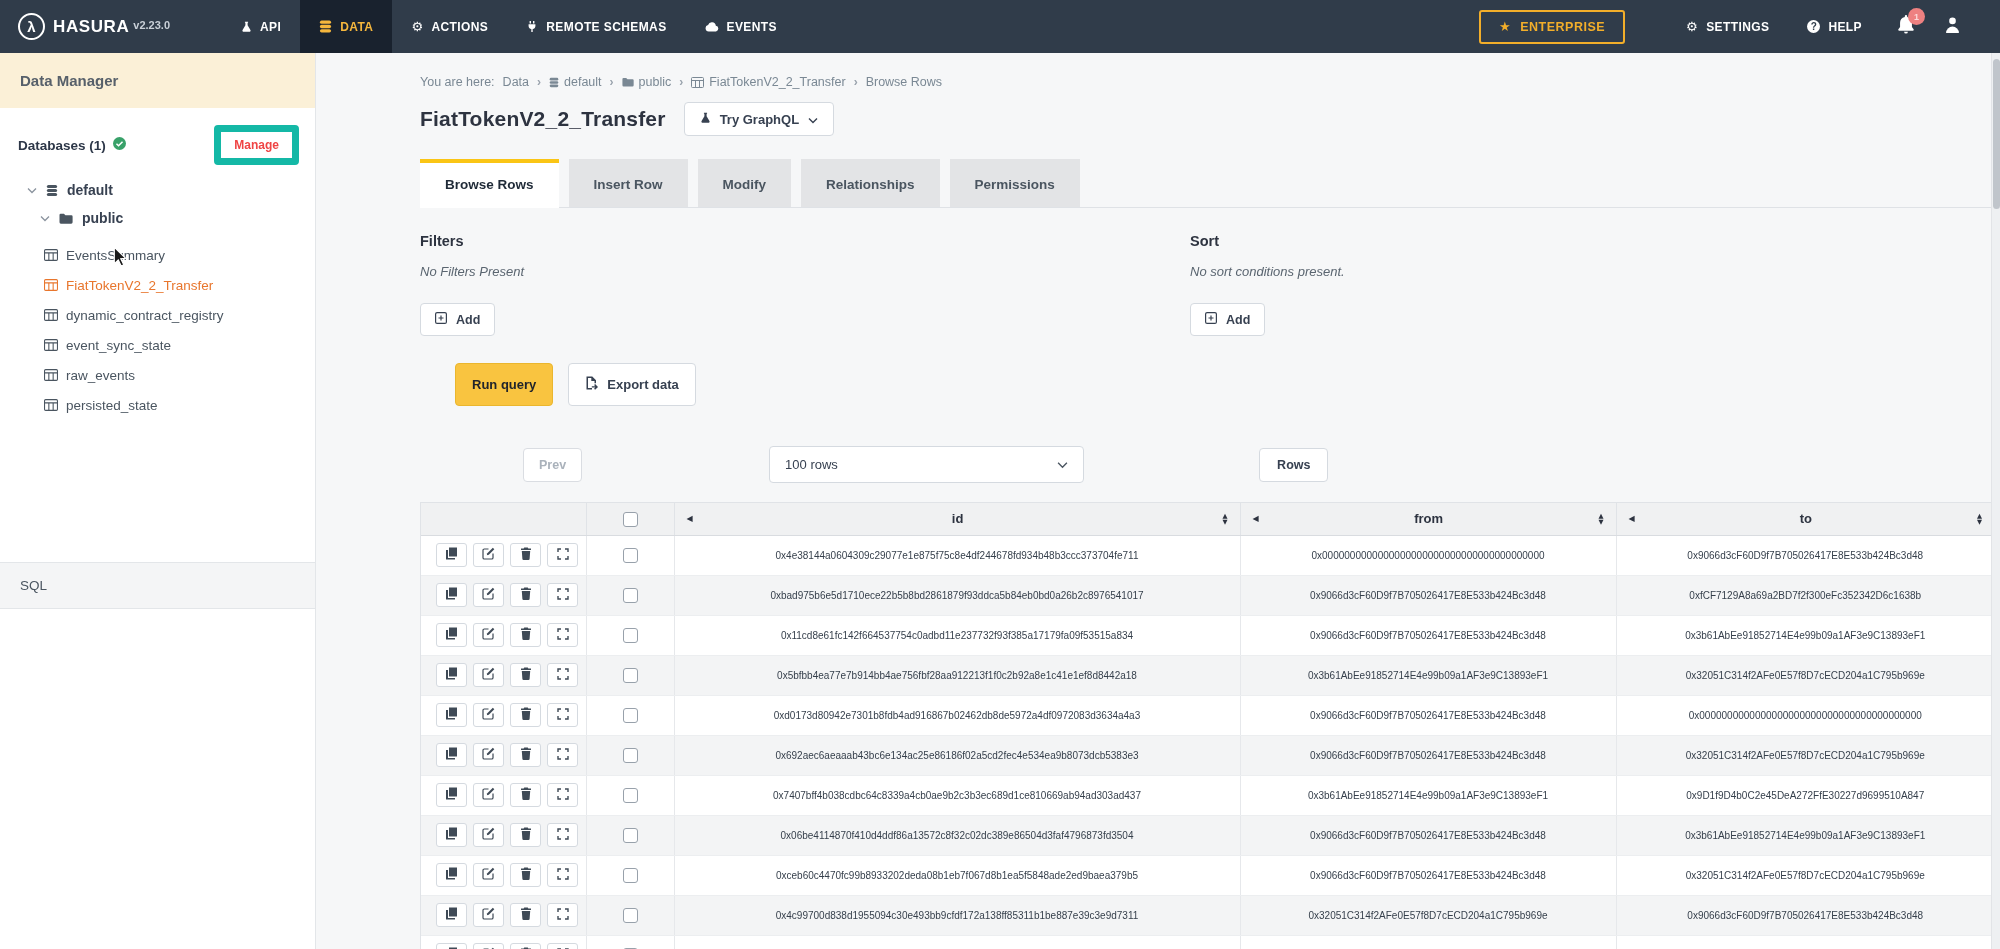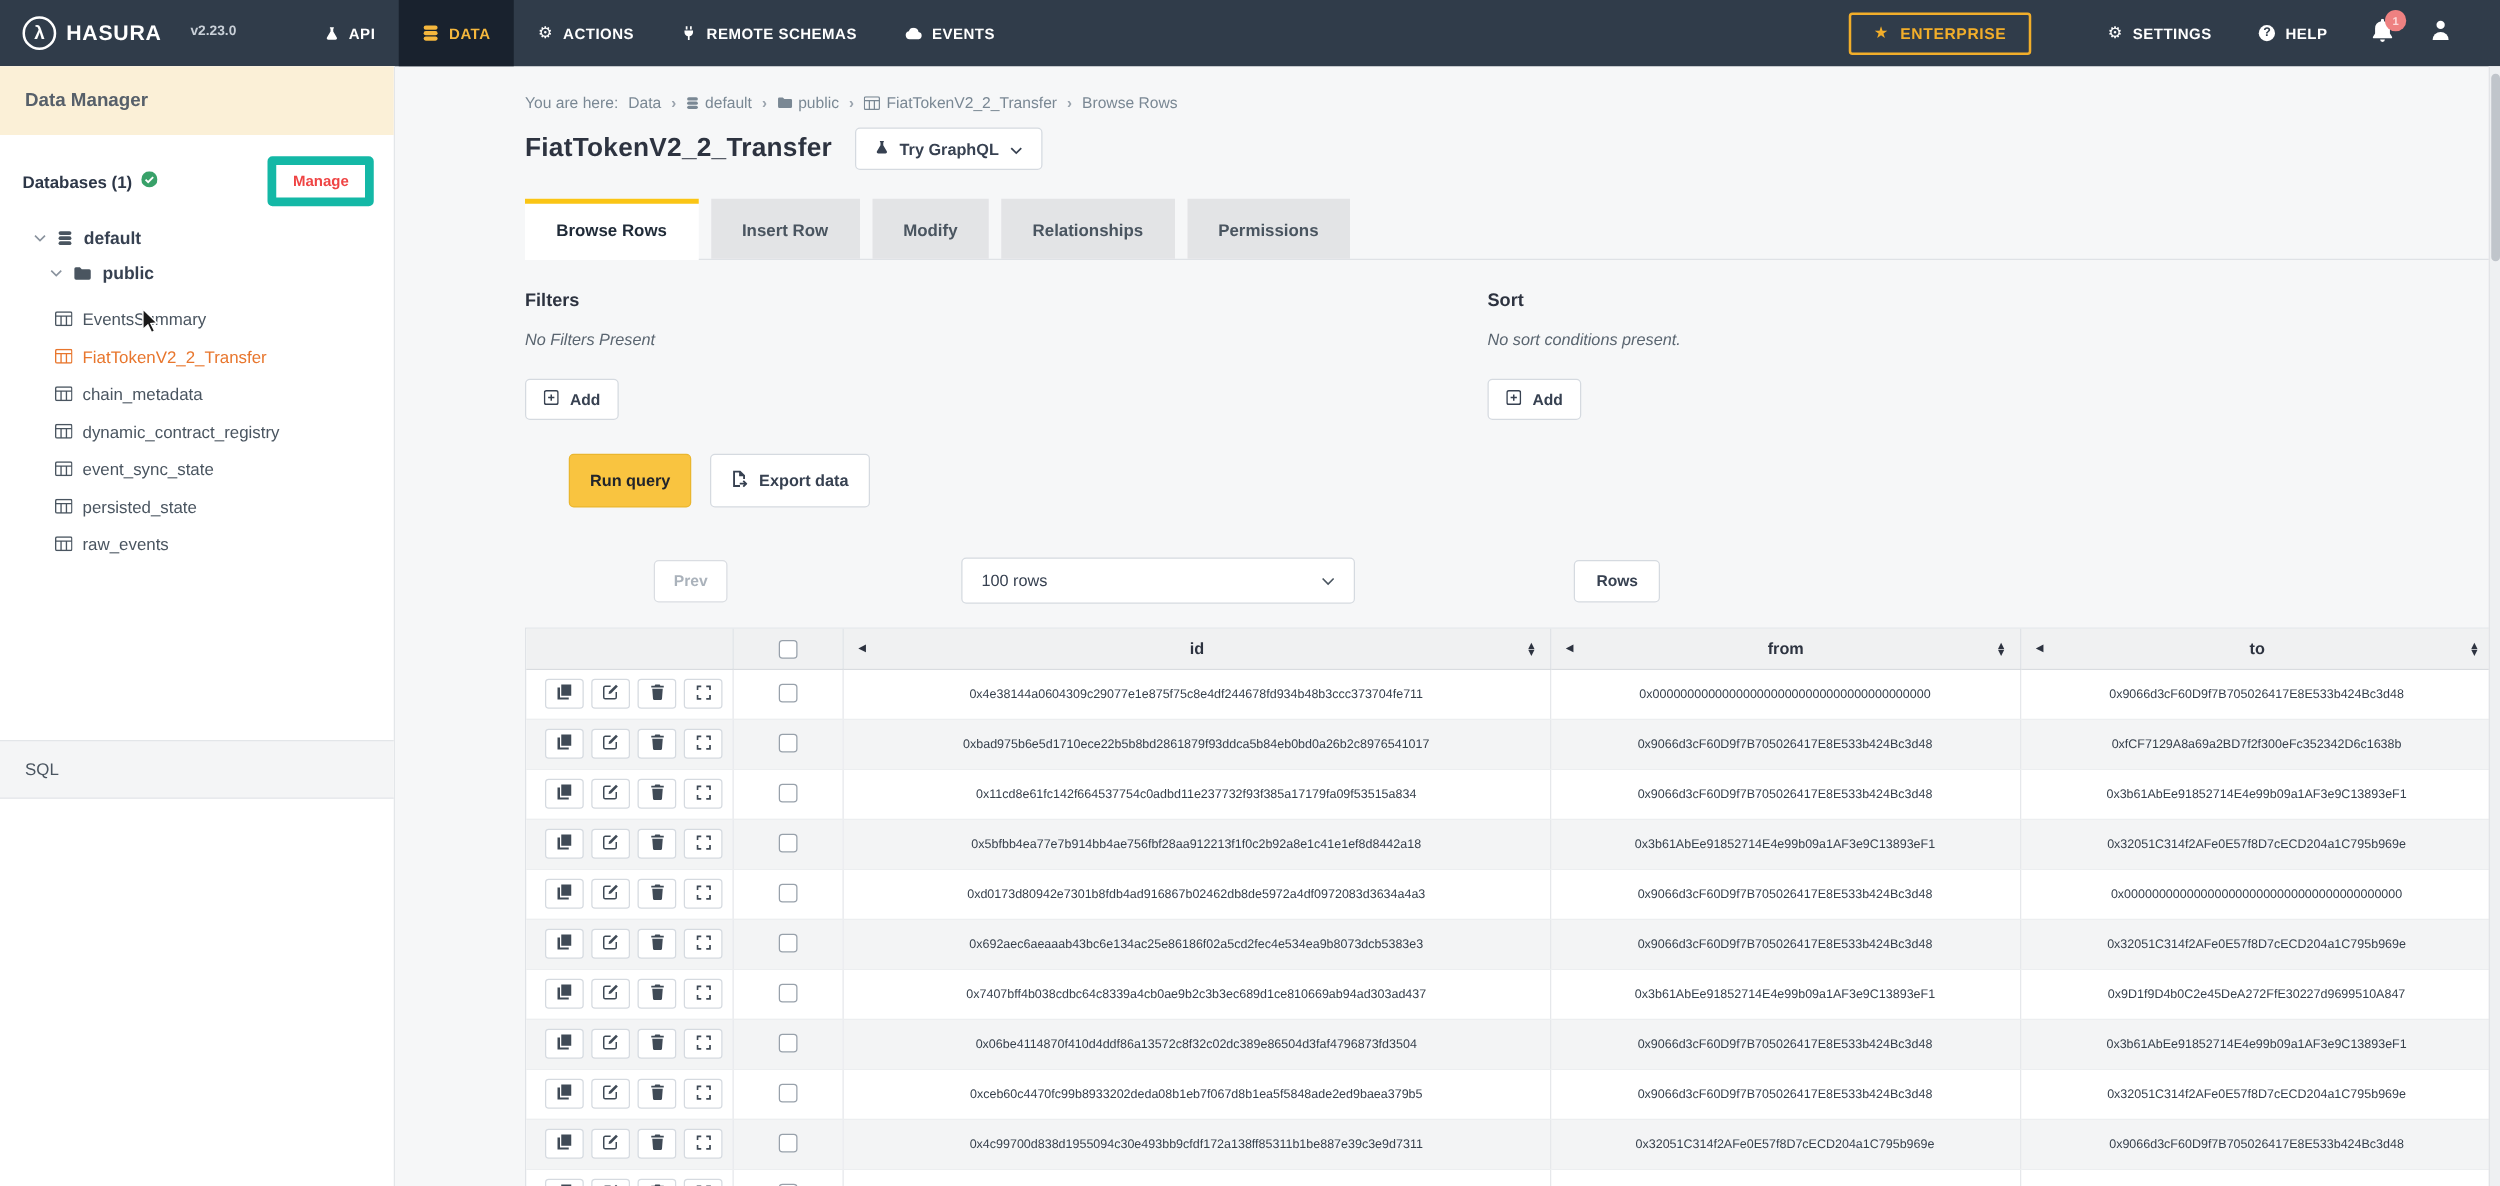--- a/index.html
+++ b/index.html
@@ -12,21 +12,21 @@
   }
   .app { width:2000px; height:949px; position:relative; }
 
   
   .navbar { height:53px; background:#303c4a; display:flex; justify-content:space-between; color:#fff; }
   .nav-left { display:flex; align-items:center; padding-left:18px; }
   .brand { display:flex; align-items:center; text-decoration:none; color:#fff; }
   .logo-circle { width:27px; height:27px; border:2.5px solid #fff; border-radius:50%;
     display:grid; place-items:center; font-weight:700; font-size:15px; }
   .brand-name { font-weight:700; font-size:17px; letter-spacing:.6px; margin-left:8px; }
-  .version { color:#c9d0d8; font-size:11px; font-weight:600; margin-left:23px; margin-top:-4px; }
+  .version { color:#c9d0d8; font-size:11px; font-weight:600; margin-left:4px; margin-top:-4px; }
   .nav-items { display:flex; height:100%; margin-left:52px; }
   .nav-item { display:flex; align-items:center; gap:8px; padding:0 19px; font-size:12px;
     font-weight:700; letter-spacing:.4px; color:#fff; height:100%; text-decoration:none; cursor:pointer; }
   .nav-item.active { background:#19222e; color:#f5b73d; }
   .nav-ic { display:inline-flex; align-items:center; }
   .nav-ic svg { display:block; }
   .gear-char { font-size:13px; line-height:1; font-family:"DejaVu Sans",sans-serif; }
   .nav-right { display:flex; align-items:center; padding-right:26px; }
   .enterprise-btn { border:2px solid #f2ae2a; color:#f2ae2a; font-weight:700; font-size:12.5px;
     letter-spacing:.5px; padding:8px 18px; border-radius:3px; display:flex; gap:9px; align-items:center;
@@ -284,68 +284,59 @@
   <li class="table-item active">
     <span class="tbl-ic">
       <svg width="14" height="12" viewBox="0 0 13 11" fill="none" stroke="currentColor">
                 <rect x="0.5" y="0.5" width="12" height="10" rx="1"></rect>
                 <path d="M0.5 3.5h12M4.5 3.5v7M8.5 3.5v7"></path>
               </svg>
     </span>
     <span class="tbl-label">FiatTokenV2_2_Transfer</span>
   </li>
 
+
   <li class="table-item">
     <span class="tbl-ic">
       <svg width="14" height="12" viewBox="0 0 13 11" fill="none" stroke="currentColor">
                 <rect x="0.5" y="0.5" width="12" height="10" rx="1"></rect>
                 <path d="M0.5 3.5h12M4.5 3.5v7M8.5 3.5v7"></path>
               </svg>
     </span>
-    <span class="tbl-label">chain_metadata</span>
+    <span class="tbl-label">dynamic_contract_registry</span>
   </li>
 
   <li class="table-item">
     <span class="tbl-ic">
       <svg width="14" height="12" viewBox="0 0 13 11" fill="none" stroke="currentColor">
                 <rect x="0.5" y="0.5" width="12" height="10" rx="1"></rect>
                 <path d="M0.5 3.5h12M4.5 3.5v7M8.5 3.5v7"></path>
               </svg>
     </span>
-    <span class="tbl-label">dynamic_contract_registry</span>
+    <span class="tbl-label">event_sync_state</span>
   </li>
 
   <li class="table-item">
     <span class="tbl-ic">
       <svg width="14" height="12" viewBox="0 0 13 11" fill="none" stroke="currentColor">
                 <rect x="0.5" y="0.5" width="12" height="10" rx="1"></rect>
                 <path d="M0.5 3.5h12M4.5 3.5v7M8.5 3.5v7"></path>
               </svg>
     </span>
-    <span class="tbl-label">event_sync_state</span>
+    <span class="tbl-label">raw_events</span>
   </li>
 
   <li class="table-item">
     <span class="tbl-ic">
       <svg width="14" height="12" viewBox="0 0 13 11" fill="none" stroke="currentColor">
                 <rect x="0.5" y="0.5" width="12" height="10" rx="1"></rect>
                 <path d="M0.5 3.5h12M4.5 3.5v7M8.5 3.5v7"></path>
               </svg>
     </span>
     <span class="tbl-label">persisted_state</span>
-  </li>
-
-  <li class="table-item">
-    <span class="tbl-ic">
-      <svg width="14" height="12" viewBox="0 0 13 11" fill="none" stroke="currentColor">
-                <rect x="0.5" y="0.5" width="12" height="10" rx="1"></rect>
-                <path d="M0.5 3.5h12M4.5 3.5v7M8.5 3.5v7"></path>
-              </svg>
-    </span>
-    <span class="tbl-label">raw_events</span>
   </li>
 </ul>
       <div class="sql-section">
         <span>SQL</span>
       </div>
     </aside>
 
     <main class="main">
       <div class="breadcrumb">
         <span class="bc-pre">You are here:</span>

